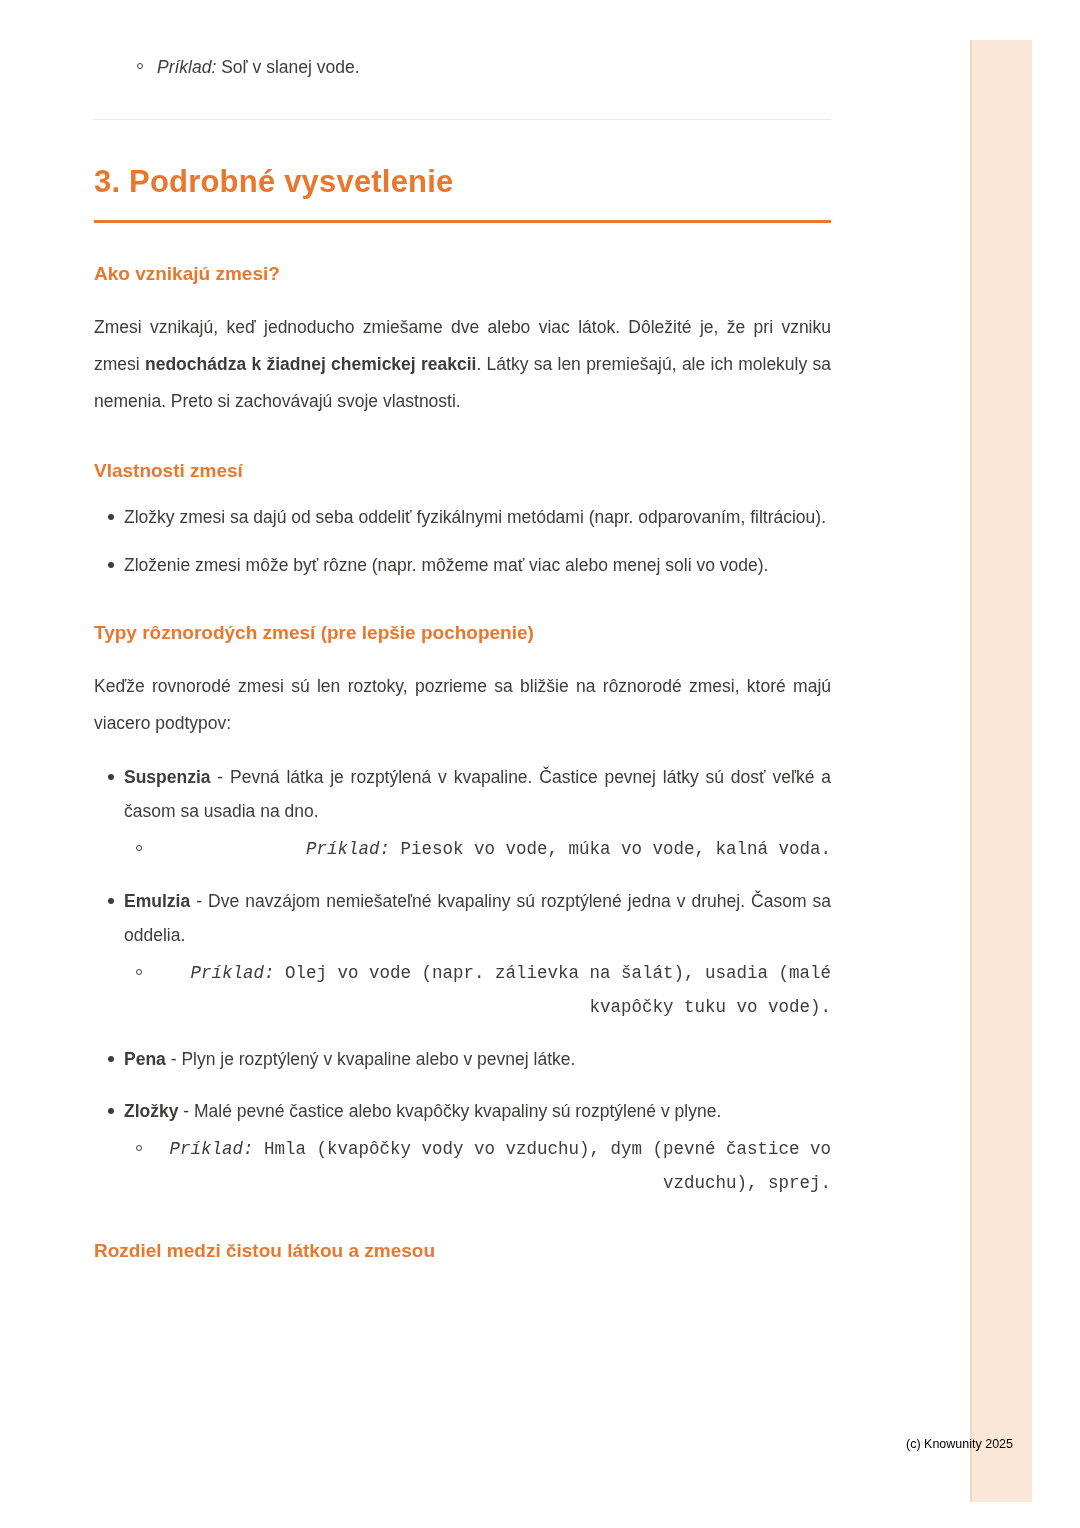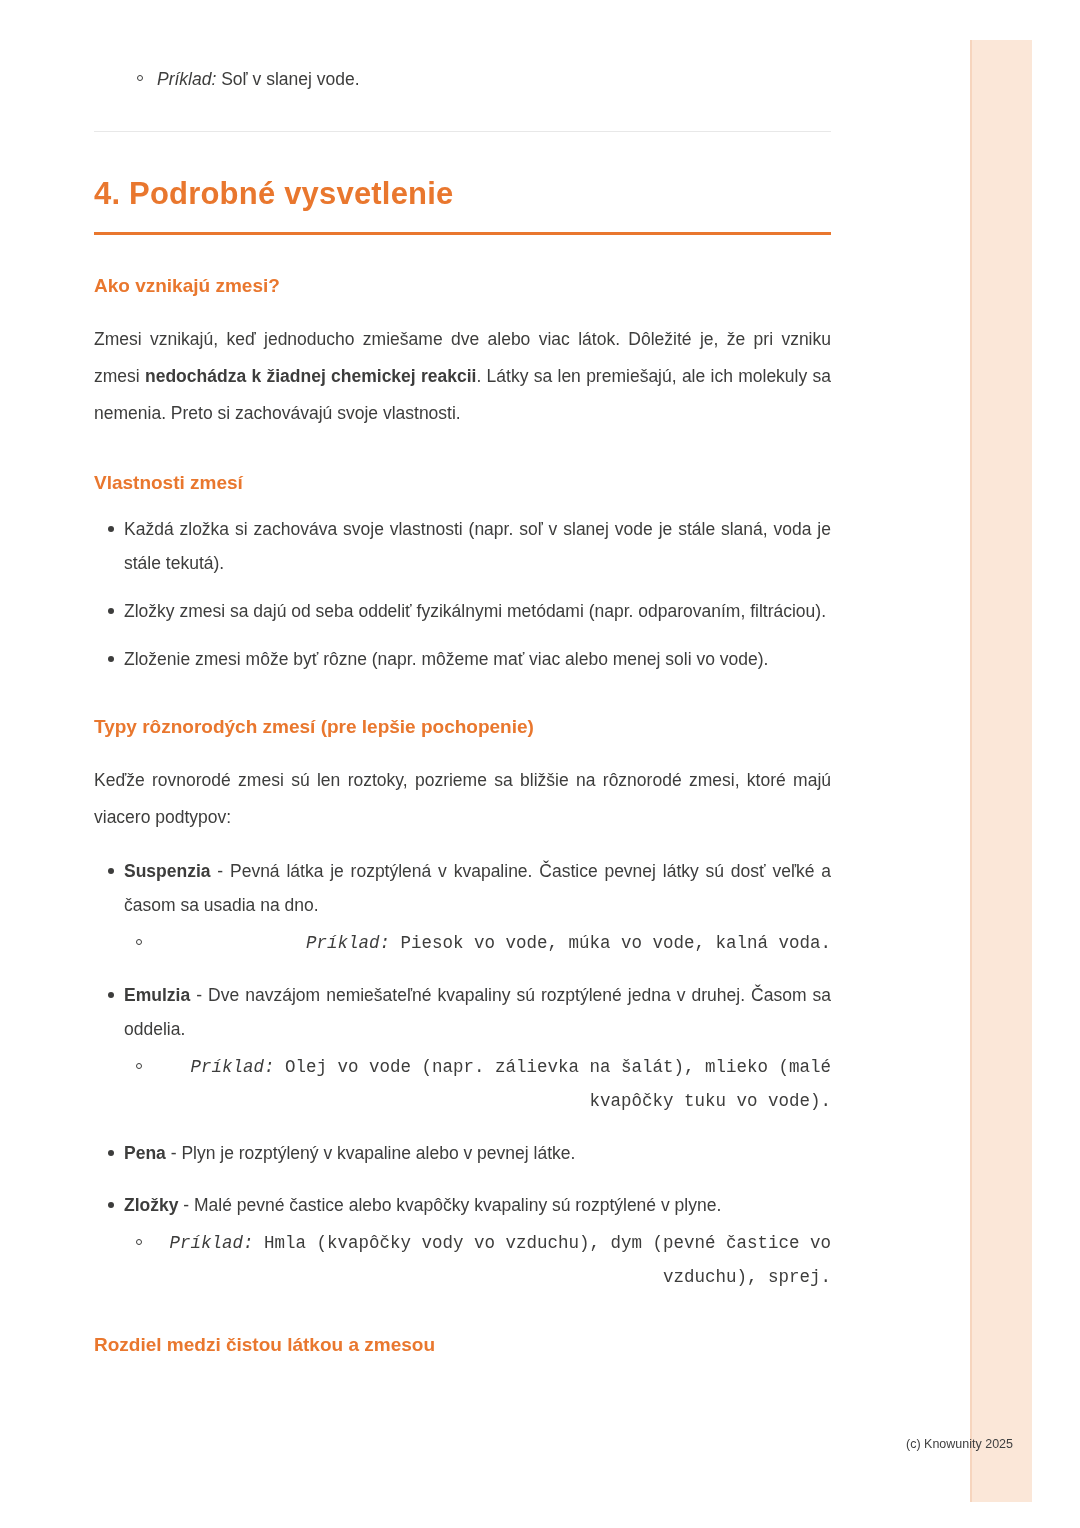--- a/index.html
+++ b/index.html
@@ -13,21 +13,21 @@
   .page { position: relative; width: 1080px; height: 1528px; background: #fff; overflow: hidden; }
 
   .strip {
     position: absolute; top: 40px; right: 48px;
     width: 62px; height: 1462px;
     background: #FBE7D8;
     border-left: 2px solid #F6D5BE;
     z-index: 1;
   }
 
-  .content { position: absolute; left: 94px; top: 14px; width: 737px; z-index: 2; }
+  .content { position: absolute; left: 94px; top: 2px; width: 737px; z-index: 2; }
 
   .top-example { list-style: none; margin: 50px 0 0; padding: 0; }
   .top-example > li { position: relative; padding-left: 63px; font-size: 17.5px; line-height: 30px; }
   .top-example .ring { left: 43px; top: 11px; }
 
   hr.divider { border: none; border-top: 1px solid #E8E8E8; margin: 37px 0 0; }
 
   h1 {
     color: #E9772E; font-size: 31px; font-weight: bold;
     margin: 44px 0 0; padding-bottom: 20px;
@@ -60,52 +60,48 @@
 
   ul.sub { list-style: none; margin: 4px 0 0; padding: 0; }
   ul.sub > li { position: relative; padding-left: 33px; line-height: 34px; text-align: right; font-family: Liberation Mono, monospace; }
 
   .term { font-weight: bold; }
   .bold { font-weight: bold; }
   .it { font-style: italic; }
 
   .footer {
     position: absolute; top: 1437px; left: 906px;
-    font-size: 12.5px; color: #404040; z-index: 3;
+    font-size: 12.5px; color: #000000; z-index: 3;
   }
 </style>
 </head>
 <body>
 
 <div class="page">
 
   <div class="strip"></div>
 
   <div class="content">
 
     <ul class="top-example">
       <li>
         <span class="ring"></span>
         <span class="it">Príklad:</span><span> Soľ v slanej vode.</span>
       </li>
     </ul>
 
     <hr class="divider">
 
-    <h1>4. Podrobné vysvetlenie</h1>
+    <h1>3. Podrobné vysvetlenie</h1>
 
     <h2>Ako vznikajú zmesi?</h2>
     <p><span>Zmesi vznikajú, keď jednoducho zmiešame dve alebo viac látok. Dôležité je, že pri vzniku zmesi </span><span class="bold">nedochádza k žiadnej chemickej reakcii</span><span>. Látky sa len premiešajú, ale ich molekuly sa nemenia. Preto si zachovávajú svoje vlastnosti.</span></p>
 
     <h2>Vlastnosti zmesí</h2>
     <ul class="main">
-      <li>
-        <span class="dot"></span>
-        <span>Každá zložka si zachováva svoje vlastnosti (napr. soľ v slanej vode je stále slaná, voda je stále tekutá).</span>
-      </li>
       <li>
         <span class="dot"></span>
         <span>Zložky zmesi sa dajú od seba oddeliť fyzikálnymi metódami (napr. odparovaním, filtráciou).</span>
       </li>
       <li>
         <span class="dot"></span>
         <span>Zloženie zmesi môže byť rôzne (napr. môžeme mať viac alebo menej soli vo vode).</span>
       </li>
     </ul>
 
@@ -124,21 +120,21 @@
           </li>
         </ul>
       </li>
 
       <li>
         <span class="dot"></span>
         <span class="term">Emulzia</span><span> - Dve navzájom nemiešateľné kvapaliny sú rozptýlené jedna v druhej. Časom sa oddelia.</span>
         <ul class="sub">
           <li>
             <span class="ring"></span>
-            <span class="it">Príklad:</span><span> Olej vo vode (napr. zálievka na šalát), mlieko (malé kvapôčky tuku vo vode).</span>
+            <span class="it">Príklad:</span><span> Olej vo vode (napr. zálievka na šalát), usadia (malé kvapôčky tuku vo vode).</span>
           </li>
         </ul>
       </li>
 
       <li>
         <span class="dot"></span>
         <span class="term">Pena</span><span> - Plyn je rozptýlený v kvapaline alebo v pevnej látke.</span>
       </li>
 
       <li>

